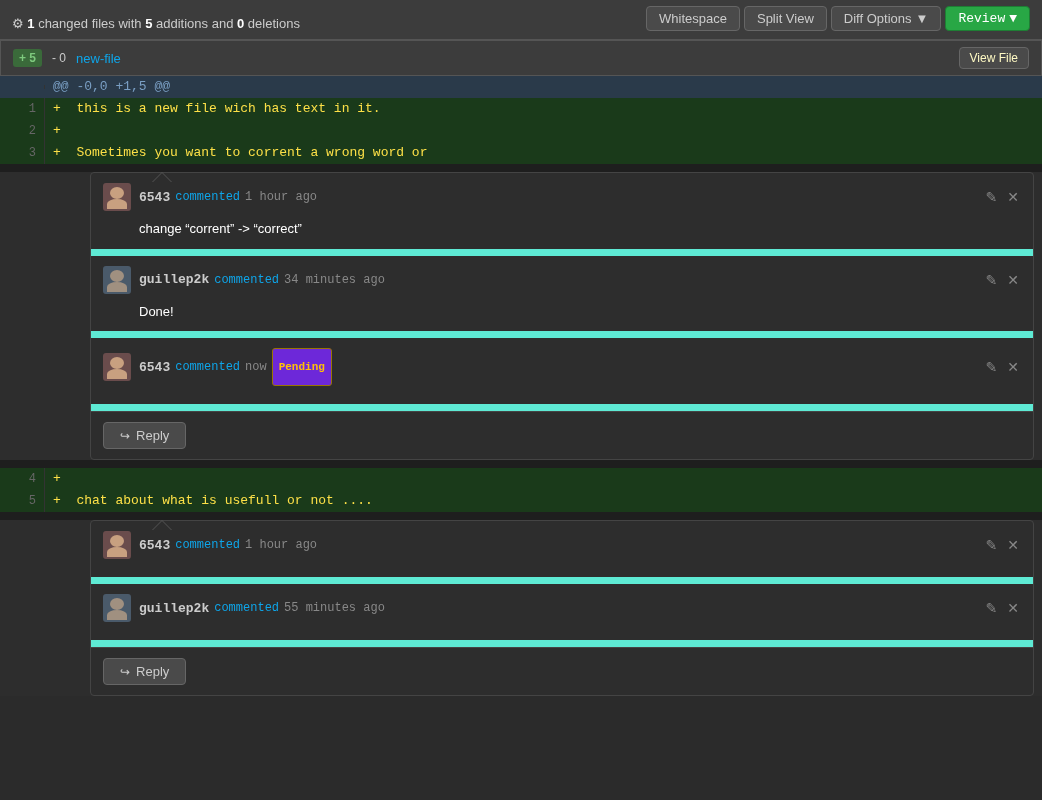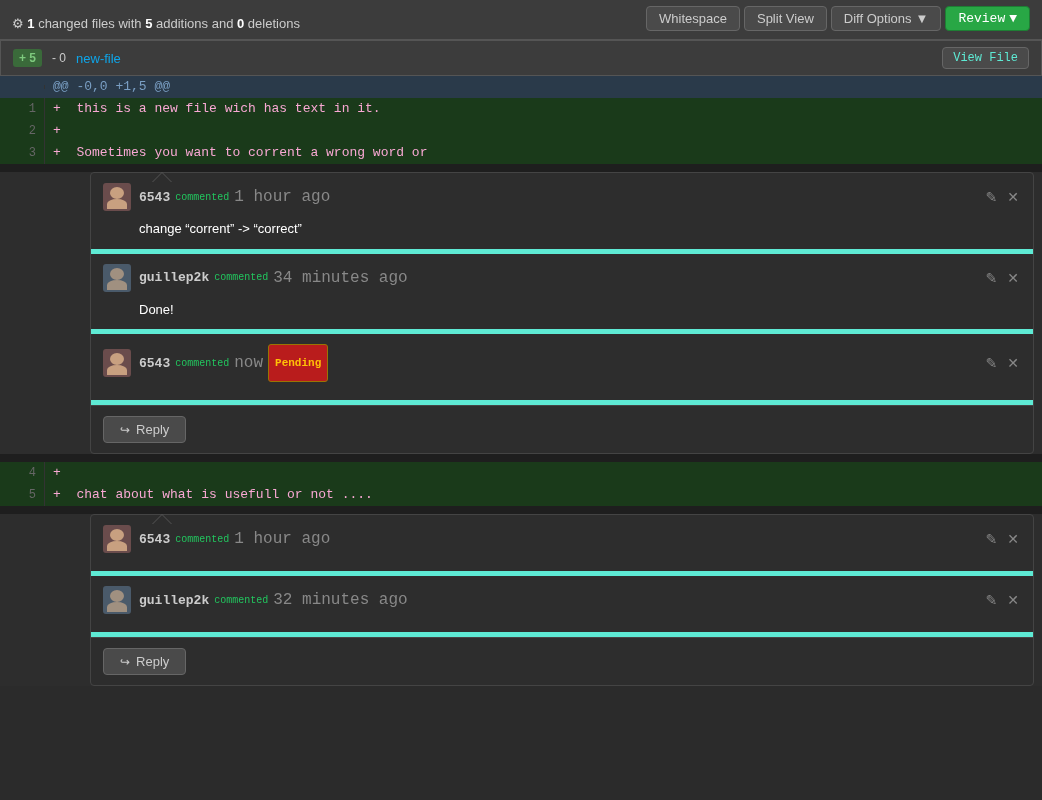--- a/index.html
+++ b/index.html
@@ -76,26 +76,25 @@
       font-size: 12px;
     }
     .file-name {
       color: #0ea5e9;
       font-size: 13px;
     }
     .view-file-btn {
       margin-left: auto;
       background: #4a4a4a;
       border: 1px solid #666;
-      color: #5eead4;
+      color: #fef9c3;
       padding: 3px 10px;
       border-radius: 4px;
       cursor: pointer;
       font-size: 12px;
-      font-family: Liberation Mono, monospace;
     }
 
     
     .diff-area {
       background: #1e1e1e;
       font-family: 'Courier New', Courier, monospace;
       font-size: 13px;
     }
     .diff-line {
       display: flex;
@@ -121,38 +120,38 @@
       line-height: 18px;
     }
     .line-content {
       padding: 2px 8px;
       color: #ccc;
       white-space: pre;
       flex: 1;
       line-height: 18px;
     }
     .diff-line.added .line-content {
-      color: #f9a8d4;
+      color: #fde047;
     }
     .diff-line.header-line .line-content {
       color: #7a9fc4;
     }
 
     
     .comment-thread {
       background: #2d2d2d;
       border: 1px solid #444;
       border-radius: 4px;
       margin: 4px 0 4px 90px;
       position: relative;
     }
 
     
     .comment {
-      border-bottom: 5px solid #5eead4;
+      border-bottom: 7px solid #5eead4;
       padding: 10px 12px;
     }
     .comment:last-of-type {
       border-bottom: none;
     }
     .comment-header {
       display: flex;
       align-items: center;
       gap: 8px;
       margin-bottom: 8px;
@@ -214,29 +213,29 @@
       align-items: center;
       gap: 5px;
       flex: 1;
     }
     .comment-author {
       color: #ccc;
       font-weight: bold;
       font-size: 13px;
     }
     .comment-action {
-      color: #22c55e;
-      font-size: 10px;
+      color: #0ea5e9;
+      font-size: 12px;
     }
     .comment-time {
       color: #888;
-      font-size: 16px;
+      font-size: 12px;
     }
     .pending-badge {
-      background: #b91c1c;
+      background: #6d28d9;
       color: #ffc107;
       border: 1px solid #997404;
       padding: 12px 6px;
       border-radius: 3px;
       font-size: 11px;
       font-weight: bold;
     }
     .comment-actions {
       display: flex;
       gap: 6px;
@@ -431,21 +430,21 @@
           </div>
         </div>
       </div>
 
       <div class="comment">
         <div class="comment-header">
           <div class="avatar avatar-face avatar-face-2"></div>
           <div class="comment-meta">
             <span class="comment-author">guillep2k</span>
             <span class="comment-action">commented</span>
-            <span class="comment-time">32 minutes ago</span>
+            <span class="comment-time">55 minutes ago</span>
           </div>
           <div class="comment-actions">
             <button class="icon-btn">✎</button>
             <button class="icon-btn">✕</button>
           </div>
         </div>
       </div>
 
       <div class="reply-section">
         <button class="reply-btn">

